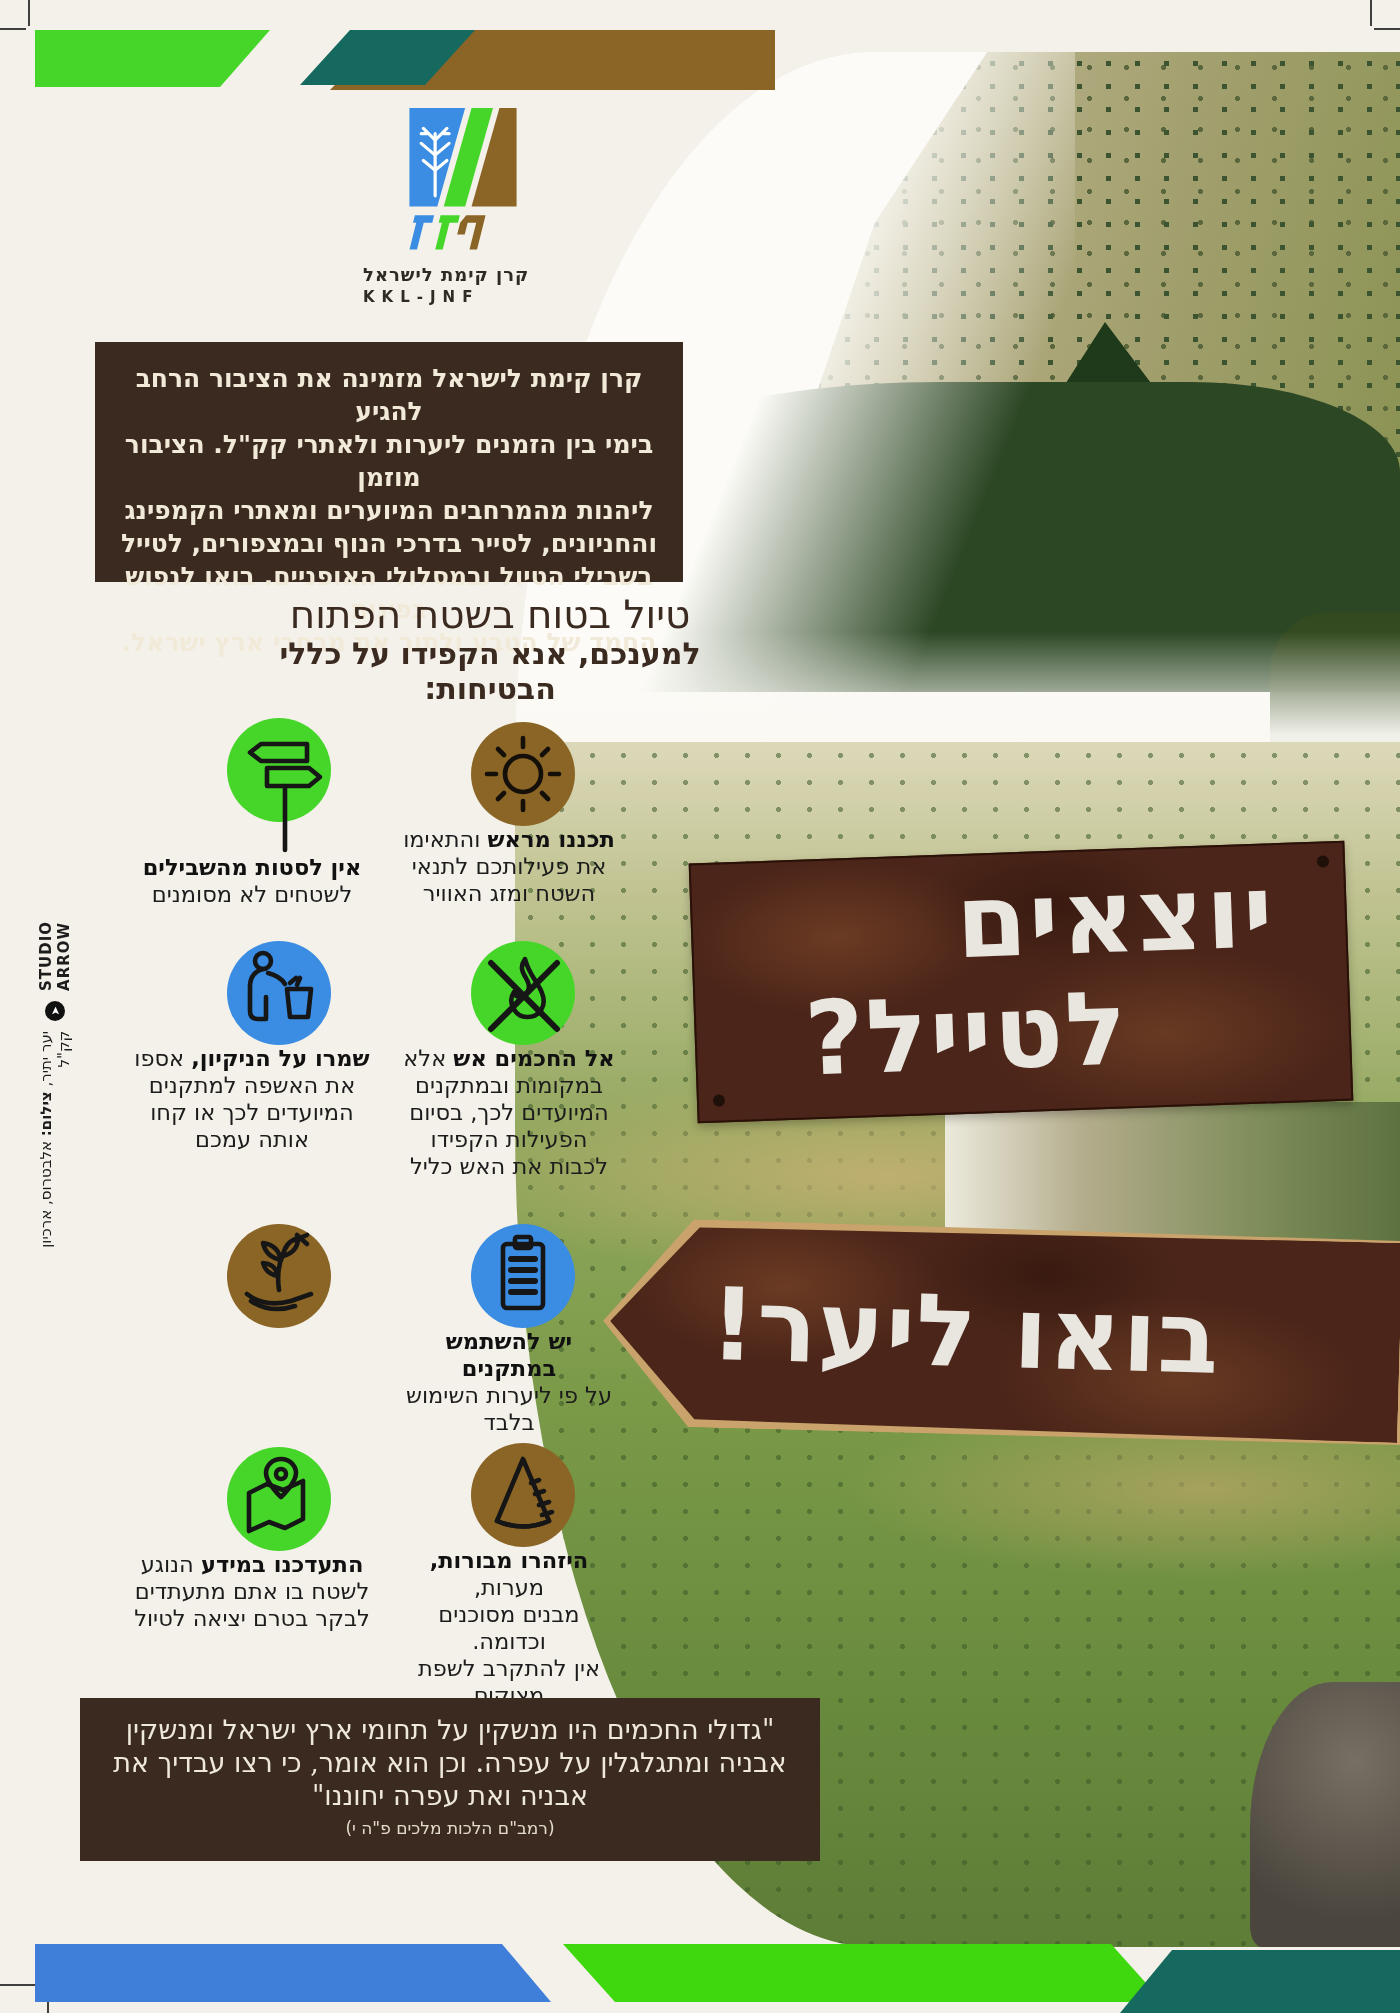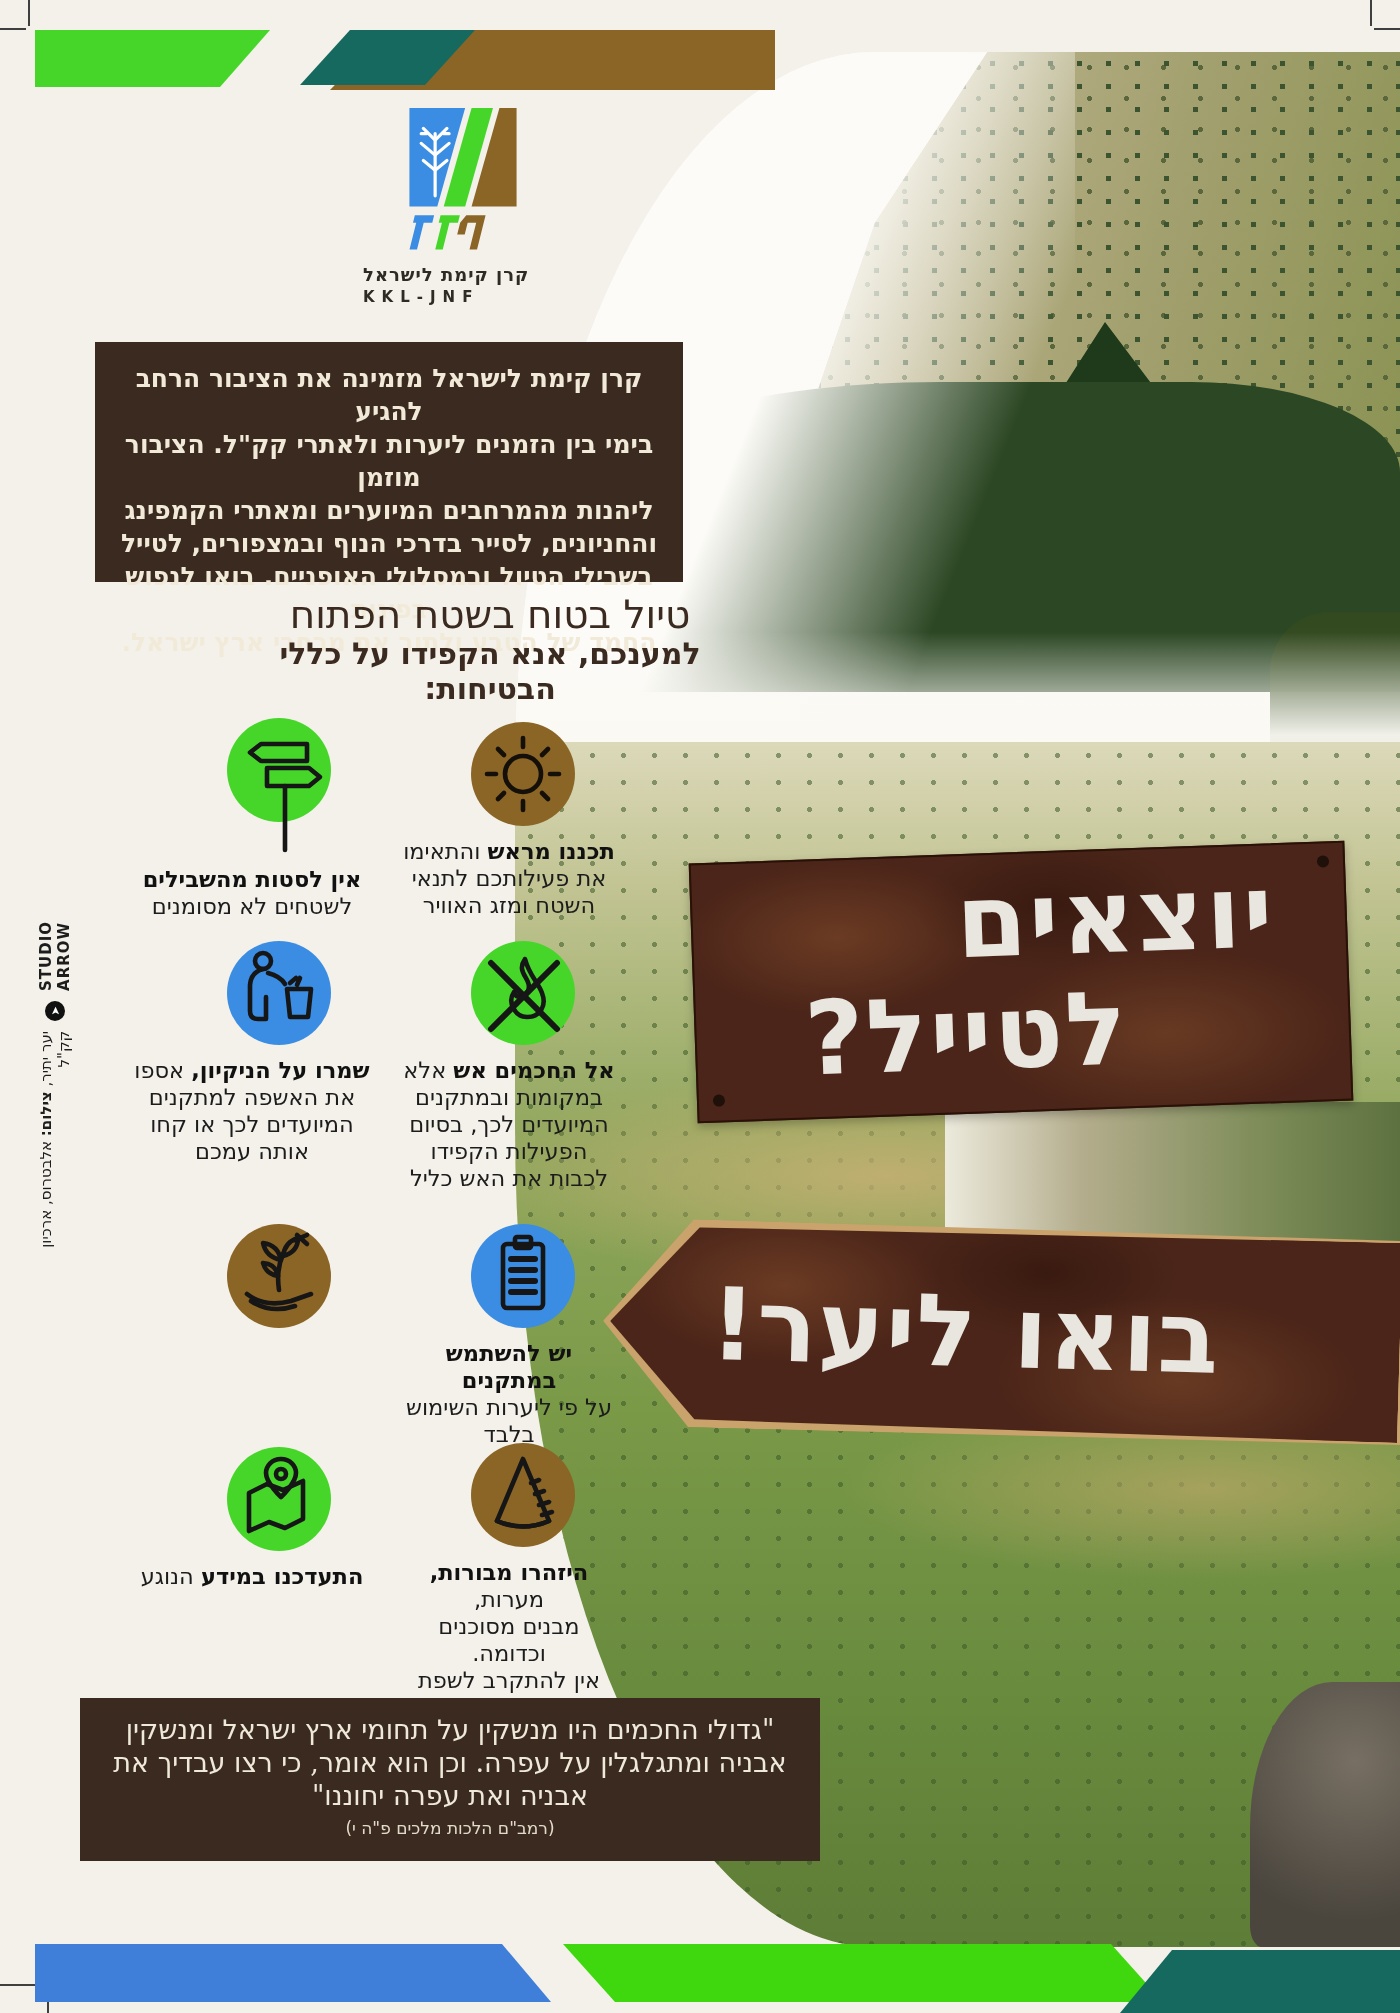--- a/index.html
+++ b/index.html
@@ -33,21 +33,21 @@
     color:#f2ead9;font-size:25px;font-weight:600;line-height:33px;white-space:pre-line;}
   
   .sec-title{position:absolute;left:240px;top:592px;width:500px;text-align:center;direction:rtl;
     color:#3b2a20;font-size:39px;font-weight:400;}
   .sec-sub{position:absolute;left:210px;top:636px;width:560px;text-align:center;direction:rtl;
     color:#3b2a20;font-size:30px;font-weight:800;}
   
   .rule{position:absolute;text-align:center;direction:rtl;}
   .rule .ic{position:relative;width:104px;margin:0 auto;}
   .rule .ic svg{overflow:visible;display:block;}
-  .cap{margin-top:12px;font-size:22.5px;line-height:27px;color:#1c1c1c;}
+  .cap{font-size:22.5px;line-height:27px;color:#1c1c1c;}
   .cap b{font-weight:800;color:#111;}
   .capline{display:block;}
   .caprest{display:block;white-space:pre-line;}
   .colL{left:128px;width:248px;}
   .colL .ic{transform:translateX(27px);}
   .colR{left:398px;width:222px;}
   .colR .ic{transform:translateX(14px);}
   
   .photo{position:absolute;left:515px;top:52px;width:885px;height:1895px;background:#fbfaf6;
     border-top-left-radius:360px 720px;border-bottom-left-radius:360px 820px;overflow:hidden;}
@@ -322,20 +322,22 @@
         <circle cx="52" cy="52" r="52" class="fill-g"></circle>
         <g class="stk">
           <path d="M22 46 l18 -9 16 6 20 -9 0 38 -18 9 -16 -6 -20 9 z"></path>
           <path d="M54 12 c-9 0 -15 7 -15 14 c0 10 15 24 15 24 c0 0 15 -14 15 -24 c0 -7 -6 -14 -15 -14 z"></path>
           <circle cx="54" cy="27" r="5"></circle>
         </g>
       </svg>
     </div>
     <div class="cap">
         <span class="capline"><b>התעדכנו במידע</b><span> הנוגע</span></span>
+        <span class="caprest">לשטח בו אתם מתעתדים
+לבקר בטרם יציאה לטיול</span>
       </div>
   </div>
 
   <div class="rule colR" style="top:1443px;">
     <div class="ic">
       <svg width="104" height="104" viewBox="0 0 104 104">
         <circle cx="52" cy="52" r="52" class="fill-br"></circle>
         <g class="stk">
           <path d="M52 16 L78 78 q-26 11 -52 0 z"></path>
           <path d="M26 78 q26 11 52 0"></path>

